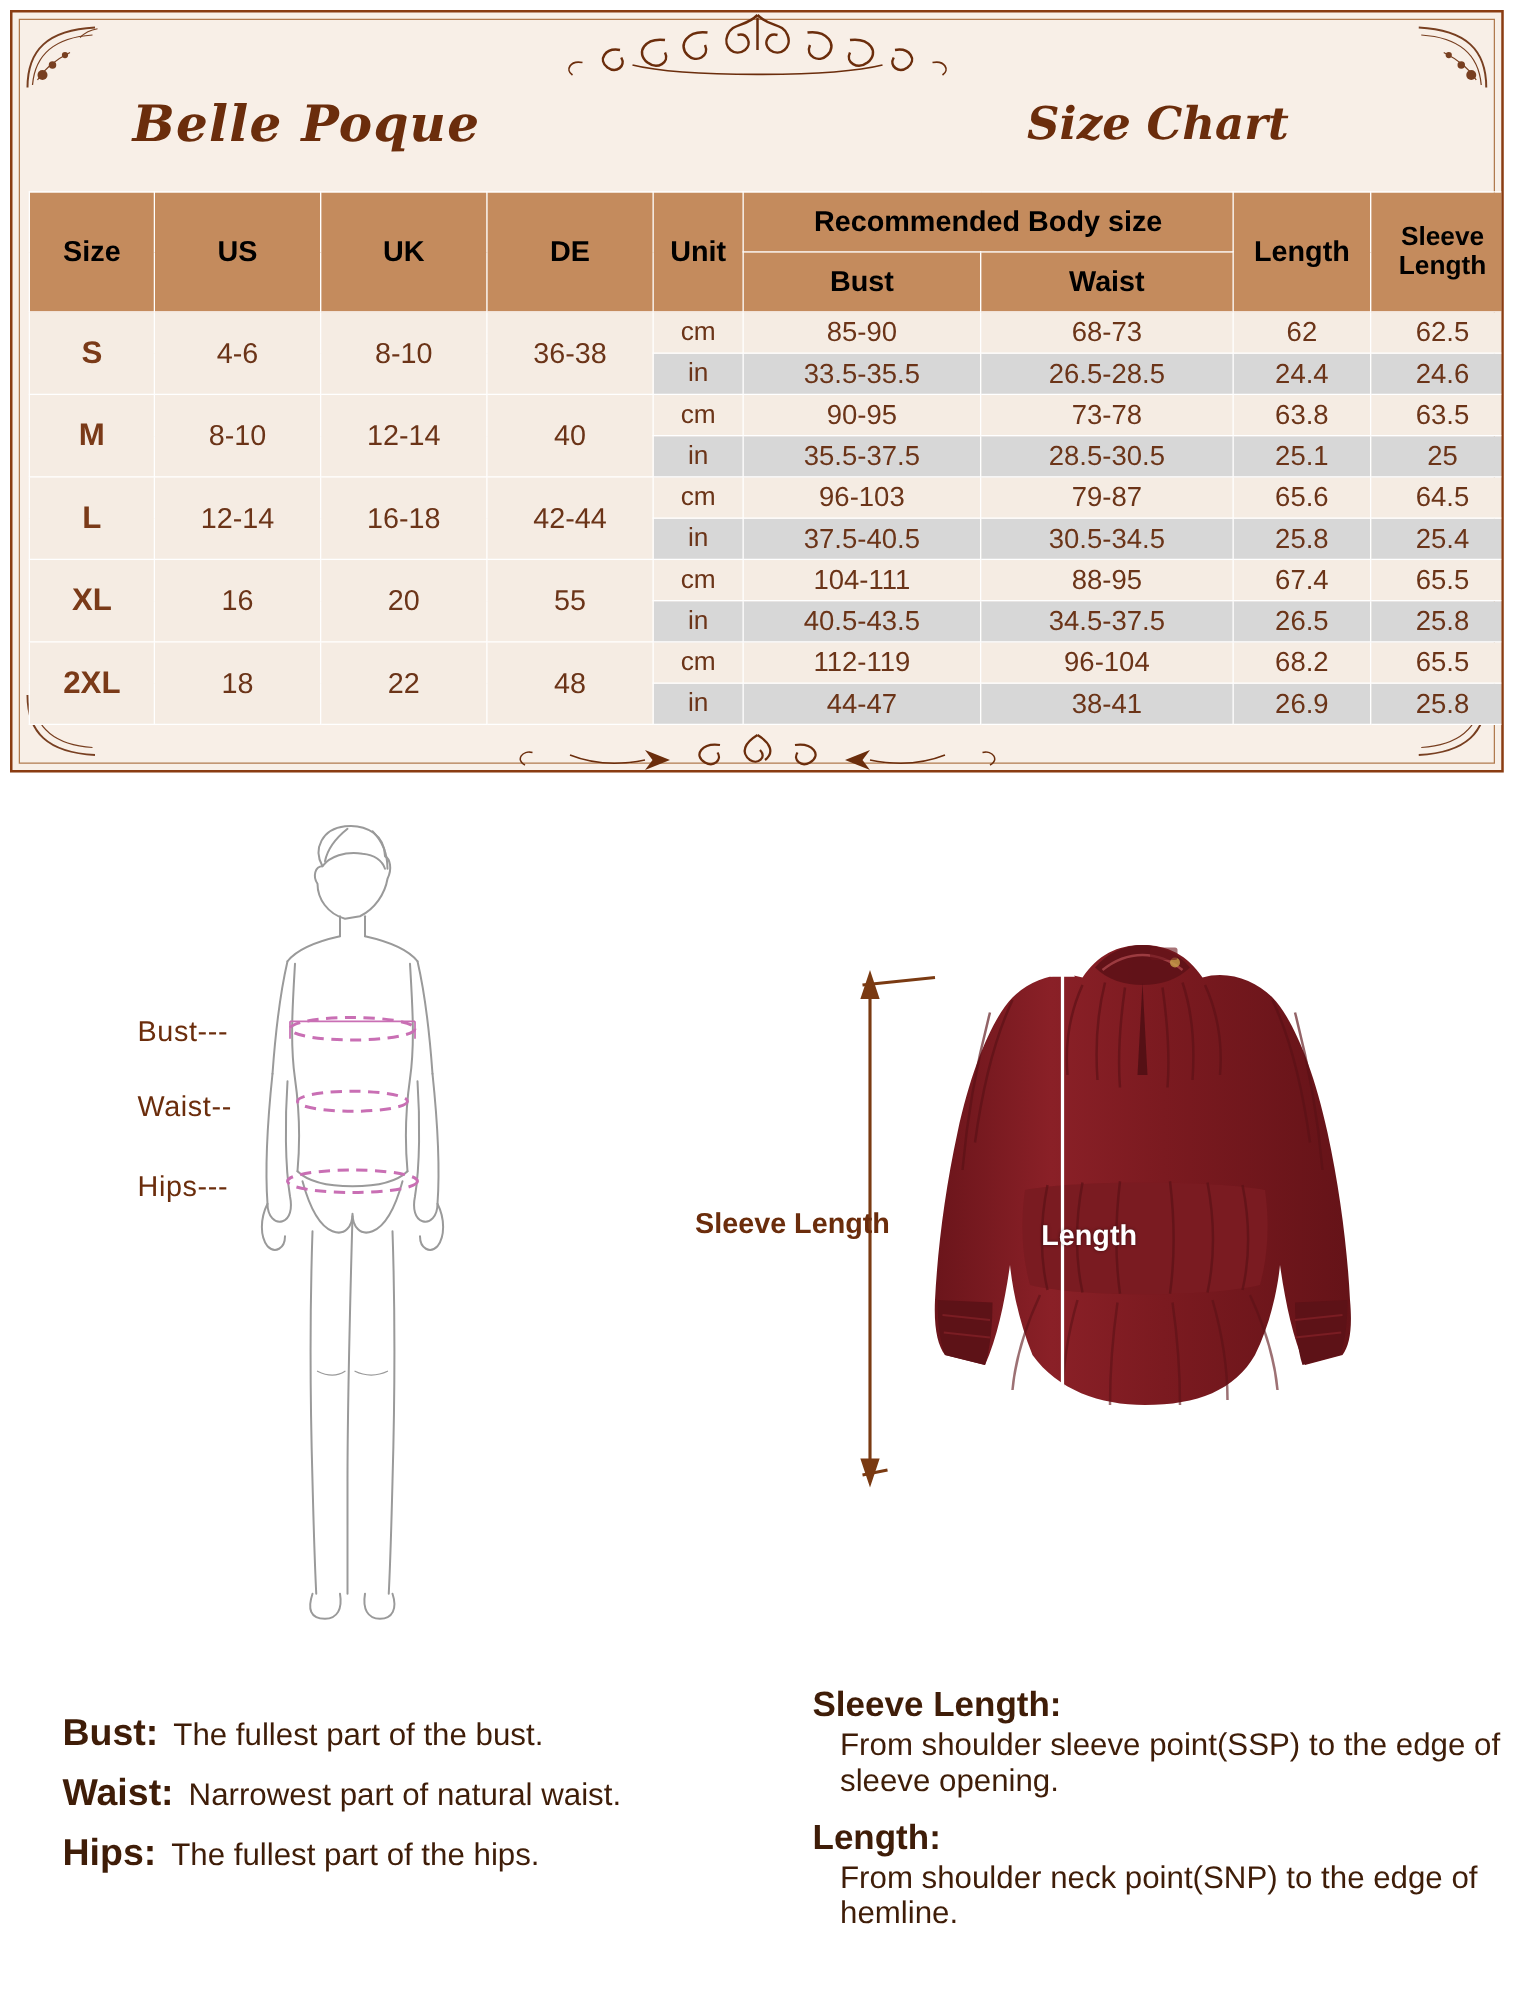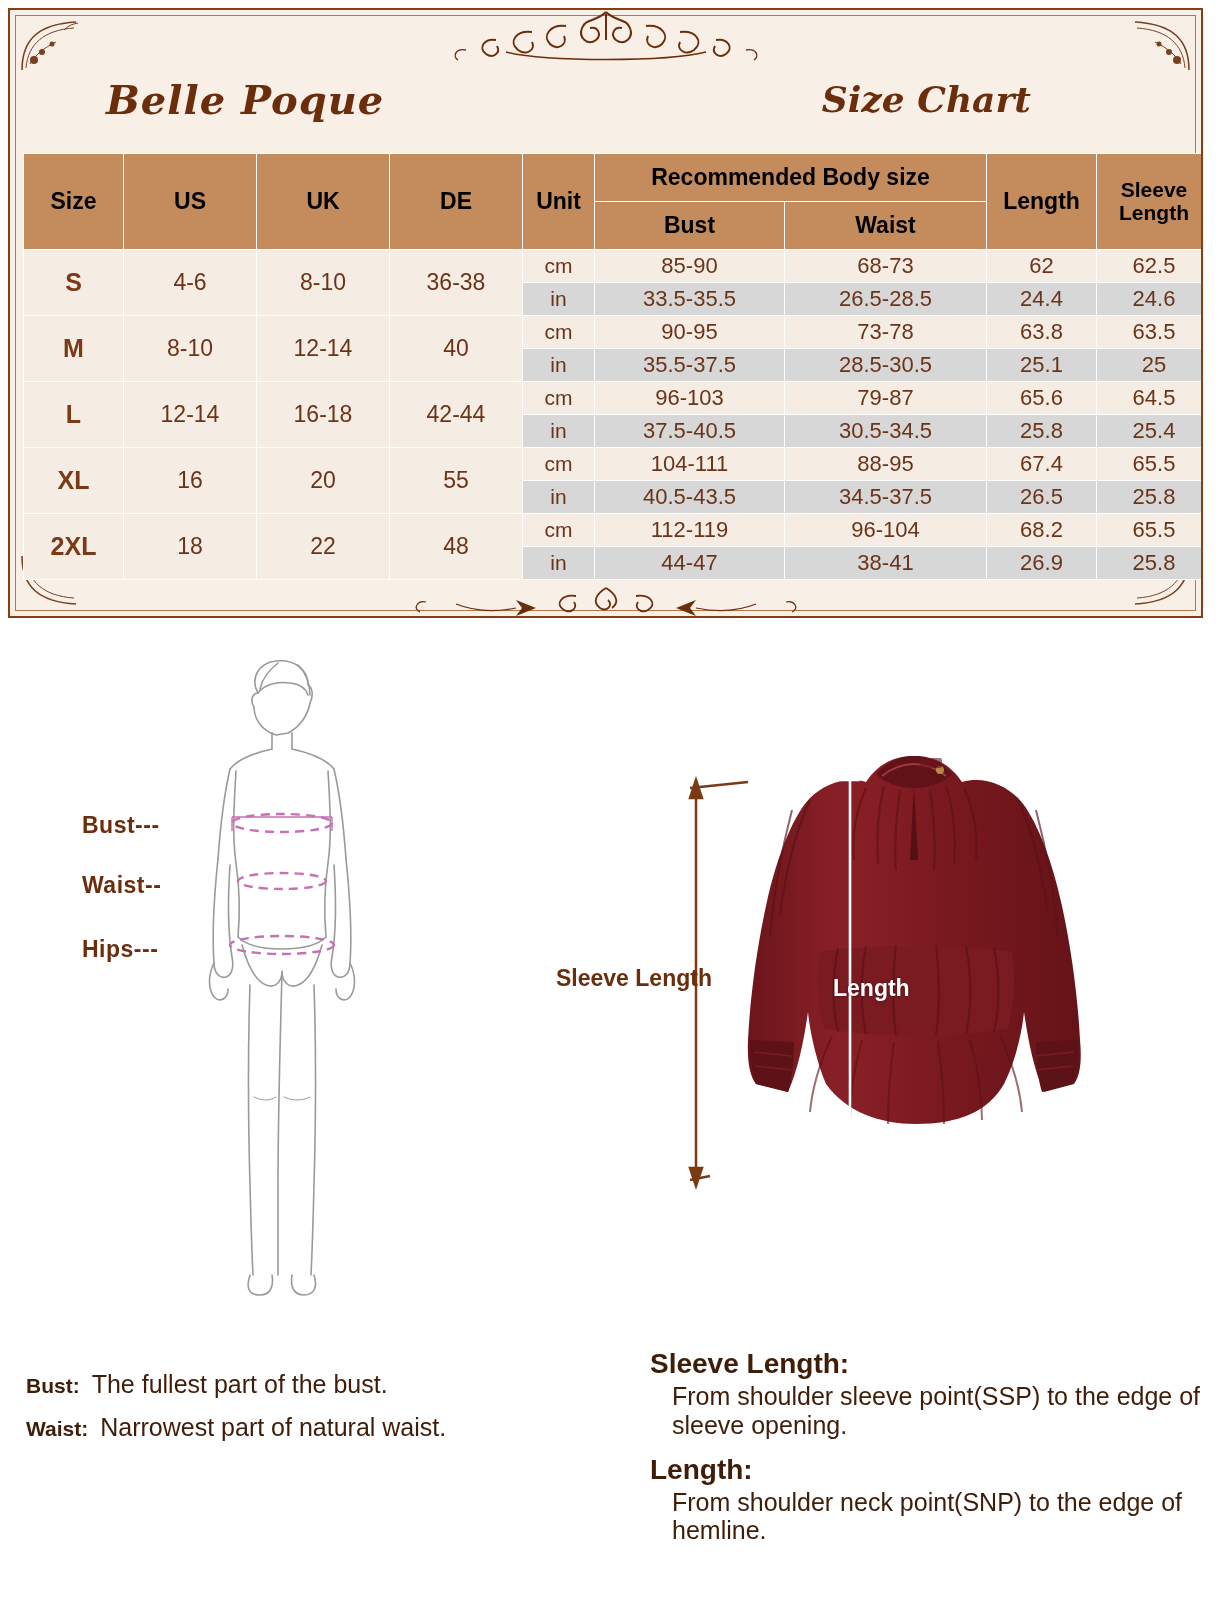--- a/index.html
+++ b/index.html
@@ -129,24 +129,25 @@
   col.c-us     { width: 133px; }
   col.c-uk     { width: 133px; }
   col.c-de     { width: 133px; }
   col.c-unit   { width: 72px; }
   col.c-bust   { width: 190px; }
   col.c-waist  { width: 202px; }
   col.c-len    { width: 110px; }
   col.c-sleeve { width: 115px; }
   .measure-label {
     position: absolute;
-    font-weight: bold;
+    font-weight: normal;
     font-size: 23px;
     color: #6b2d0c;
     letter-spacing: .5px;
+    margin-left: 28px;
   }
   .label-bust  { left: 82px;  top: 812px; }
   .label-waist { left: 82px;  top: 872px; }
   .label-hips  { left: 82px;  top: 936px; }
 
   .garment-label {
     position: absolute;
     font-weight: bold;
     font-size: 23px;
     color: #6b2d0c;
@@ -163,24 +164,25 @@
   
   .defs-left {
     position: absolute;
     left: 26px; top: 1370px;
     width: 600px;
     color: #5a2a10;
   }
   .def-row { display: flex; align-items: baseline; margin-bottom: 14px; }
   .def-term {
     font-weight: bold;
-    font-size: 21px;
+    font-size: 30px;
     color: #3f1d08;
     margin-right: 12px;
     white-space: nowrap;
+    margin-left: 24px;
   }
   .def-text { font-size: 25px; color: #3f1d08; }
 
   .defs-right {
     position: absolute;
     left: 650px; top: 1348px;
     width: 560px;
     color: #3f1d08;
   }
   .def-head {
@@ -552,20 +554,24 @@
 
 <div class="defs-left">
   <div class="def-row">
     <span class="def-term">Bust:</span>
     <span class="def-text">The fullest part of the bust.</span>
   </div>
   <div class="def-row">
     <span class="def-term">Waist:</span>
     <span class="def-text">Narrowest part of natural waist.</span>
   </div>
+  <div class="def-row">
+    <span class="def-term">Hips:</span>
+    <span class="def-text">The fullest part of the hips.</span>
+  </div>
 </div>
 
 <div class="defs-right">
   <div>
     <div class="def-head">Sleeve Length:</div>
     <div class="def-body">From shoulder sleeve point(SSP) to the edge of sleeve opening.</div>
   </div>
   <div>
     <div class="def-head">Length:</div>
     <div class="def-body">From shoulder neck point(SNP) to the edge of hemline.</div>

